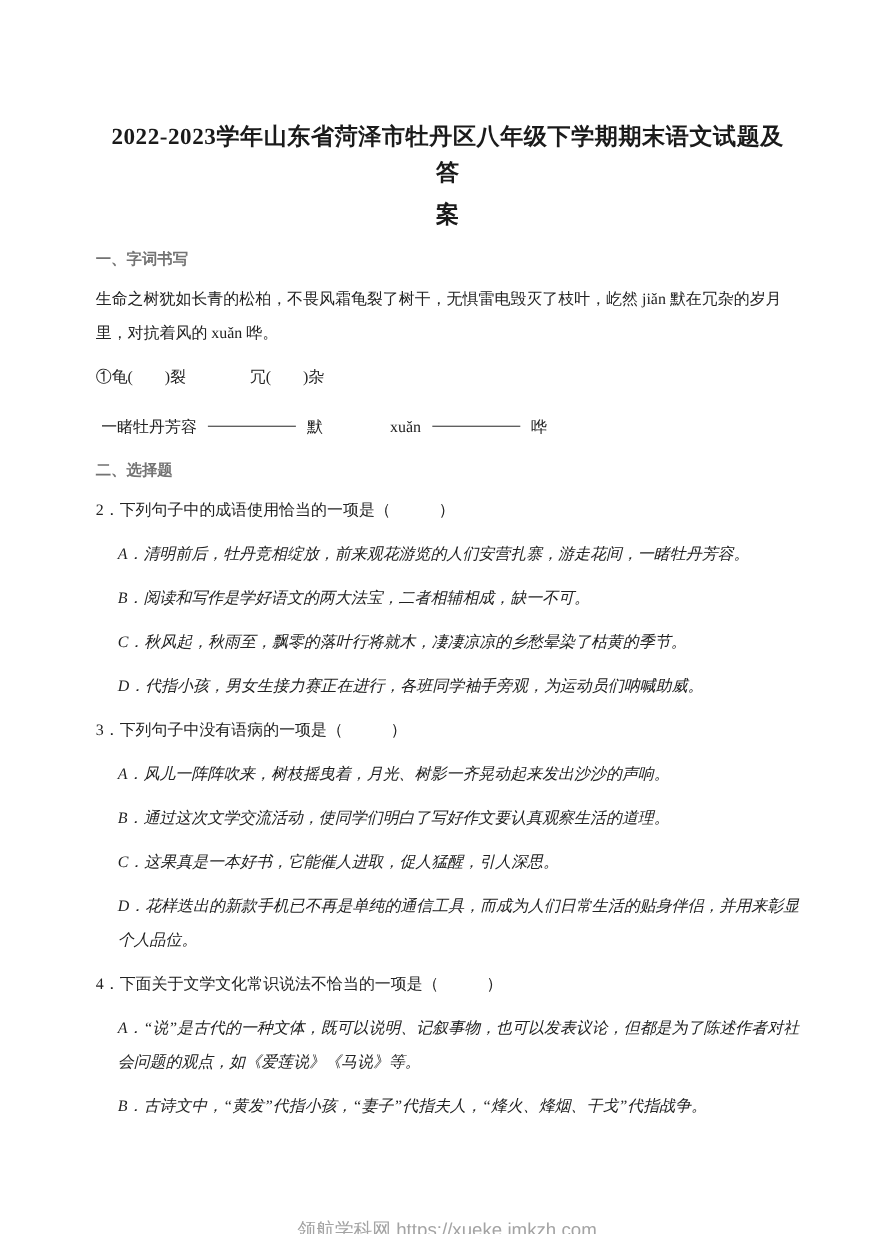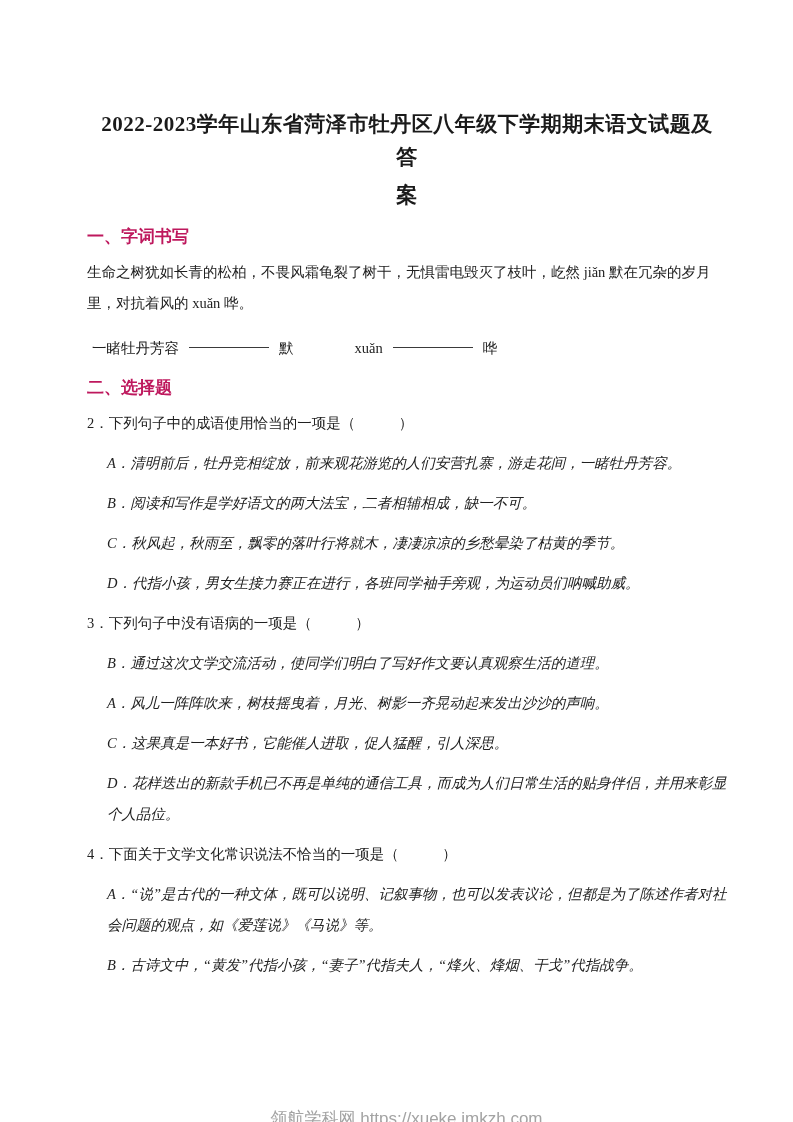--- a/index.html
+++ b/index.html
@@ -19,25 +19,25 @@
     font-size: 21px;
     font-weight: 700;
     line-height: 33px;
     text-align: center;
     color: #1a1a1a;
     letter-spacing: 0.5px;
     margin-bottom: 10px;
   }
   .title div { display: block; }
   .sec-heading {
-    font-size: 17px;
+    font-size: 14px;
     font-weight: 700;
     line-height: 30px;
     margin-bottom: 2px;
-    color: #be185d;
+    color: #737373;
   }
   .block {
     font-size: 14.5px;
     line-height: 31px;
     margin-bottom: 9px;
     color: #212121;
   }
   .opt { margin-left: 25px; font-style: italic; }
   .fill-line { white-space: nowrap; }
   .blank {
@@ -67,36 +67,37 @@
   <h1 class="title">
     <div>2022-2023学年山东省菏泽市牡丹区八年级下学期期末语文试题及答</div>
     <div>案</div>
   </h1>
 
   <div class="sec-heading">一、字词书写</div>
 
 
   <div class="block">生命之树犹如长青的松柏，不畏风霜龟裂了树干，无惧雷电毁灭了枝叶，屹然 jiǎn 默在冗杂的岁月里，对抗着风的 xuǎn 哗。</div>
 
+  <div class="block">①龟(　　)裂　　　　冗(　　)杂</div>
 
   <div class="block fill-line">
     <span>一睹牡丹芳容</span><span class="blank"></span><span>默</span><span class="fill-gap">xuǎn</span><span class="blank"></span><span>哗</span>
   </div>
 
   <div class="sec-heading">二、选择题</div>
 
   <div class="block">2．下列句子中的成语使用恰当的一项是（　　　）</div>
   <div class="block opt">A．清明前后，牡丹竞相绽放，前来观花游览的人们安营扎寨，游走花间，一睹牡丹芳容。</div>
   <div class="block opt">B．阅读和写作是学好语文的两大法宝，二者相辅相成，缺一不可。</div>
   <div class="block opt">C．秋风起，秋雨至，飘零的落叶行将就木，凄凄凉凉的乡愁晕染了枯黄的季节。</div>
   <div class="block opt">D．代指小孩，男女生接力赛正在进行，各班同学袖手旁观，为运动员们呐喊助威。</div>
 
   <div class="block">3．下列句子中没有语病的一项是（　　　）</div>
+  <div class="block opt">A．风儿一阵阵吹来，树枝摇曳着，月光、树影一齐晃动起来发出沙沙的声响。</div>
   <div class="block opt">B．通过这次文学交流活动，使同学们明白了写好作文要认真观察生活的道理。</div>
-  <div class="block opt">A．风儿一阵阵吹来，树枝摇曳着，月光、树影一齐晃动起来发出沙沙的声响。</div>
   <div class="block opt">C．这果真是一本好书，它能催人进取，促人猛醒，引人深思。</div>
   <div class="block opt">D．花样迭出的新款手机已不再是单纯的通信工具，而成为人们日常生活的贴身伴侣，并用来彰显个人品位。</div>
 
   <div class="block">4．下面关于文学文化常识说法不恰当的一项是（　　　）</div>
   <div class="block opt">A．“说”是古代的一种文体，既可以说明、记叙事物，也可以发表议论，但都是为了陈述作者对社会问题的观点，如《爱莲说》《马说》等。</div>
   <div class="block opt">B．古诗文中，“黄发”代指小孩，“妻子”代指夫人，“烽火、烽烟、干戈”代指战争。</div>
 
   <div class="footer">领航学科网 https://xueke.jmkzh.com</div>
 
 </div>

